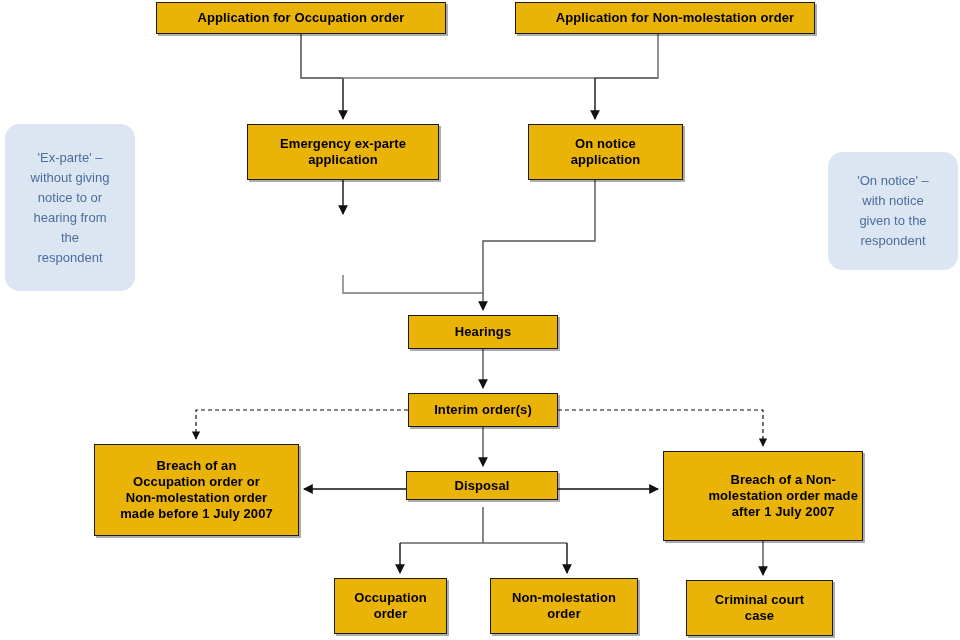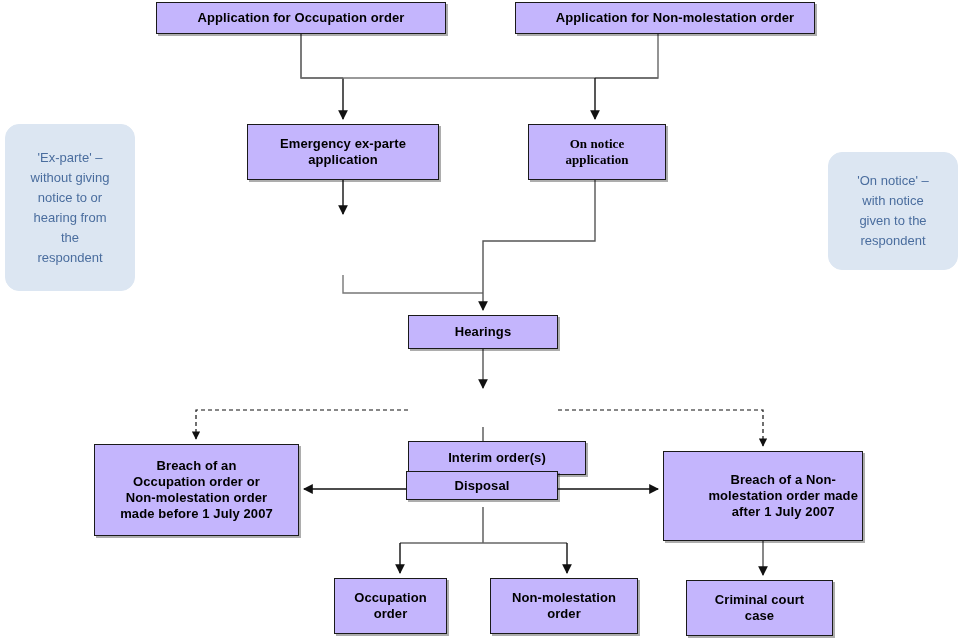--- a/index.html
+++ b/index.html
@@ -21,21 +21,21 @@
   #edges {
     position: absolute;
     left: 0; top: 0;
     width: 960px;
     height: 640px;
     pointer-events: none;
   }
   .node {
     position: absolute;
     box-sizing: border-box;
-    background: #c4b5fd;
+    background: #eab308;
     border: 1px solid #1a1a1a;
     box-shadow: 2px 2px 0 0 rgba(0,0,0,0.32);
     display: flex;
     align-items: center;
     justify-content: center;
     text-align: center;
     color: #000000;
     font-weight: bold;
     font-size: 13px;
     line-height: 16px;
@@ -115,28 +115,28 @@
   <div class="node" style="left:156px; top:2px; width:290px; height:32px;">
     <span class="label">Application for Occupation order</span>
   </div>
   <div class="node" style="left:515px; top:2px; width:300px; height:32px;padding-left:20px;">
     <span class="label">Application for Non-molestation order</span>
   </div>
   <div class="node" style="left:247px; top:124px; width:192px; height:56px;">
     <span class="label">Emergency ex-parte
 application</span>
   </div>
-  <div class="node" style="left:528px; top:124px; width:138px; height:56px;font-family:Liberation Serif, serif;">
+  <div class="node" style="left:528px; top:124px; width:155px; height:56px;">
     <span class="label">On notice
 application</span>
   </div>
   <div class="node" style="left:408px; top:315px; width:150px; height:34px;text-align:center;">
     <span class="label">Hearings</span>
   </div>
-  <div class="node" style="left:408px; top:393px; width:178px; height:34px;margin-top:48px;">
+  <div class="node" style="left:408px; top:393px; width:150px; height:34px;">
     <span class="label">Interim order(s)</span>
   </div>
   <div class="node" style="left:94px; top:444px; width:205px; height:92px;">
     <span class="label">Breach of an
 Occupation order or
 Non-molestation order
 made before 1 July 2007</span>
   </div>
   <div class="node" style="left:406px; top:471px; width:152px; height:29px;">
     <span class="label">Disposal</span>

